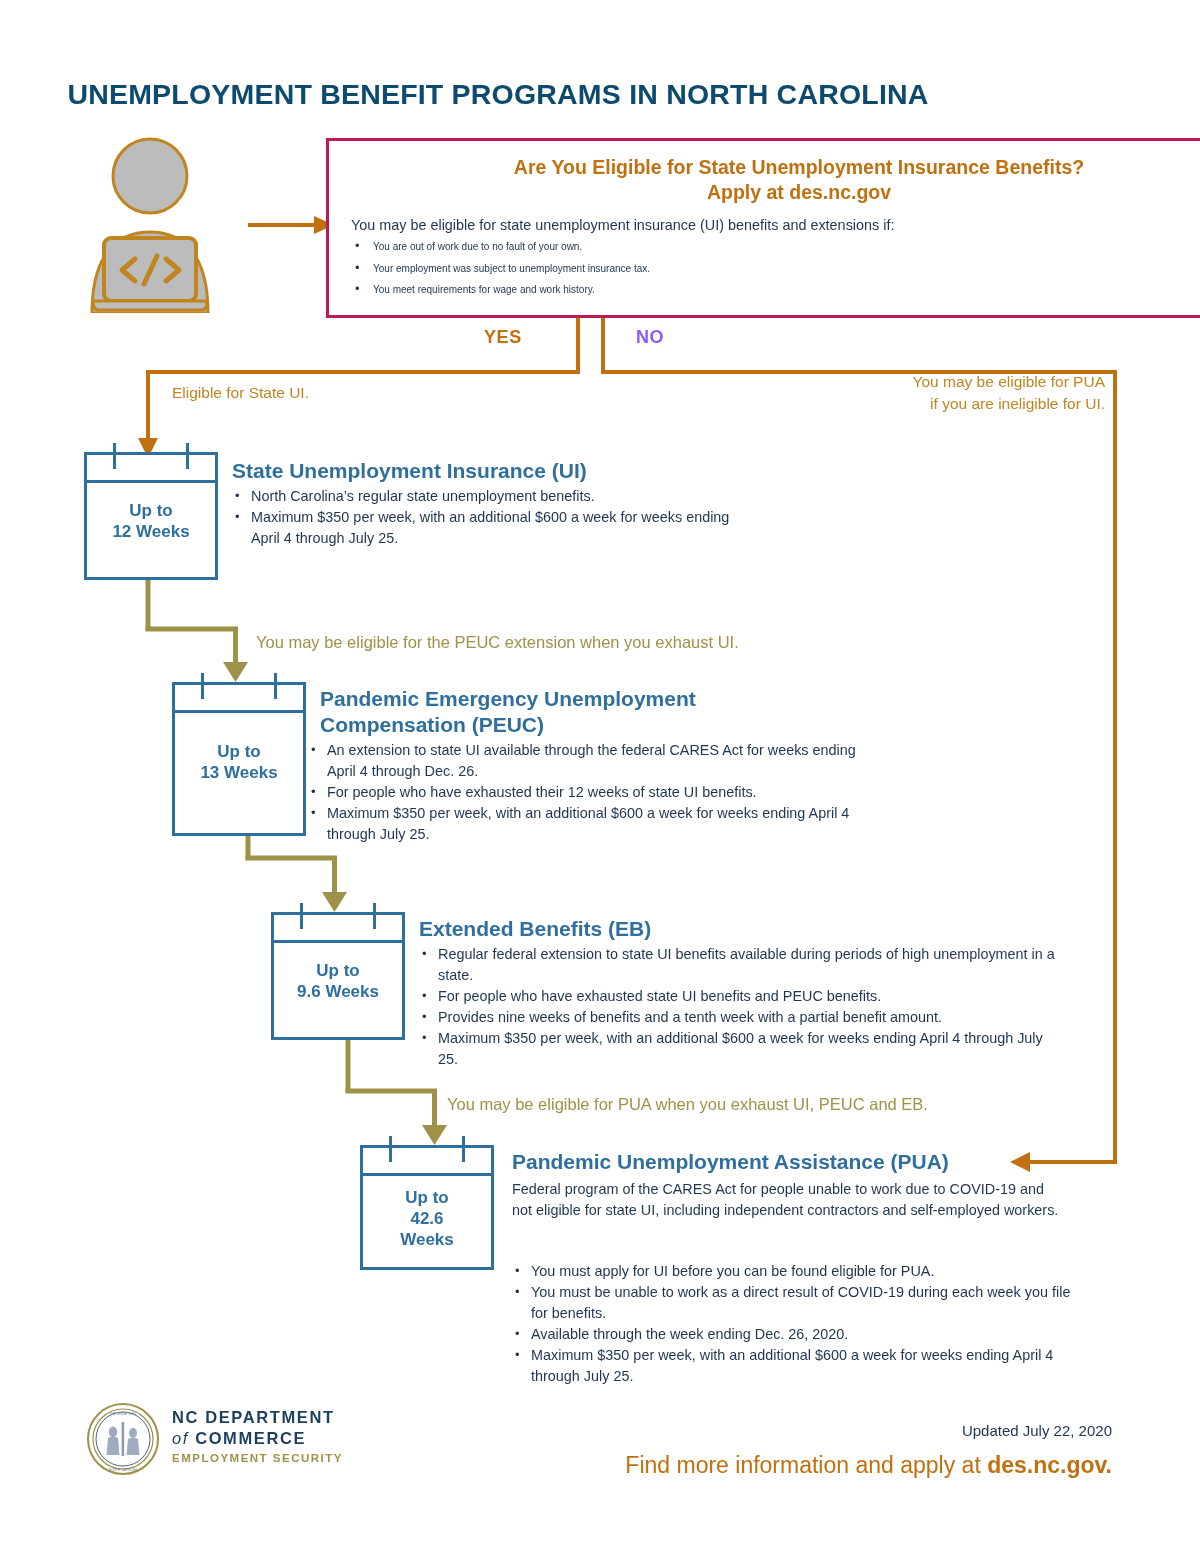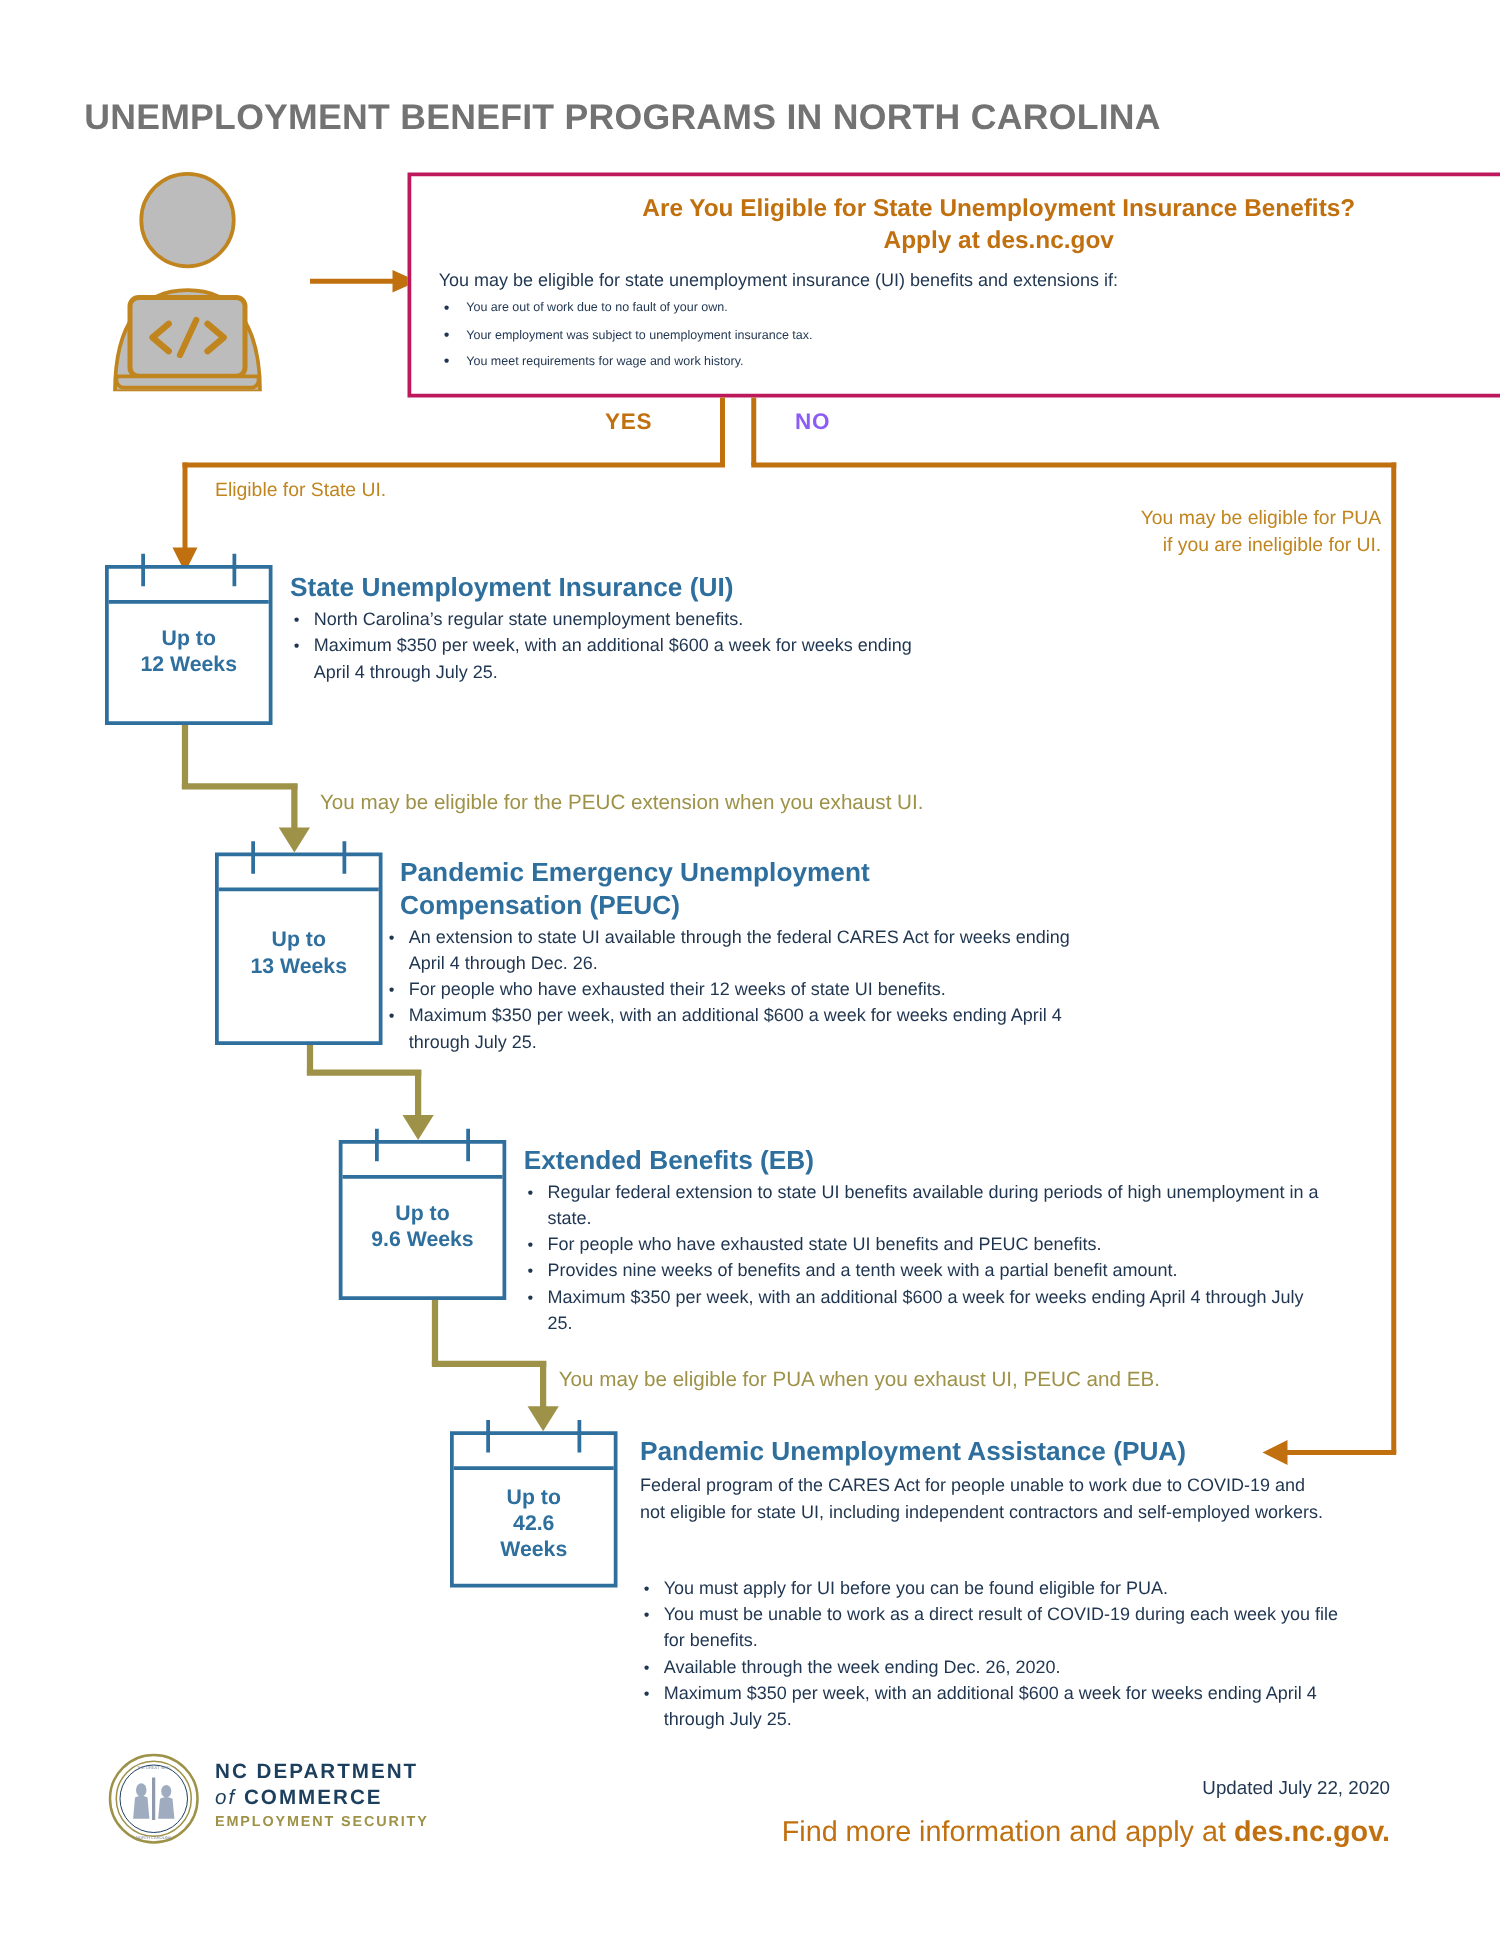--- a/index.html
+++ b/index.html
@@ -16,21 +16,21 @@
   }
 
   
   #title{
     position:absolute;
     left:0; top:78px; width:996px;
     text-align:center;
     font-size:28.5px;
     font-weight:bold;
     letter-spacing:.2px;
-    color:#737373;
+    color:#0c4a6e;
     font-family:"Liberation Sans","DejaVu Sans",sans-serif;
   }
 
   
   #person-icon{
     position:absolute;
     left:78px; top:128px;
     width:172px; height:185px;
   }
 
@@ -86,21 +86,21 @@
     font-size:18px; font-weight:bold; color:#8b5cf6;
     letter-spacing:.6px;
   }
 
   
   #yes-caption{
     position:absolute; left:172px; top:384px;
     font-size:15.5px; color:#c1851f;
   }
   #no-caption{
-    position:absolute; left:760px; top:404px;
+    position:absolute; left:760px; top:371px;
     width:345px; text-align:right;
     font-size:15.5px; color:#c1851f;
     line-height:22px;
   }
 
   
   .stage{position:absolute;}
   .cal{
     position:absolute;
     left:0; top:0;

